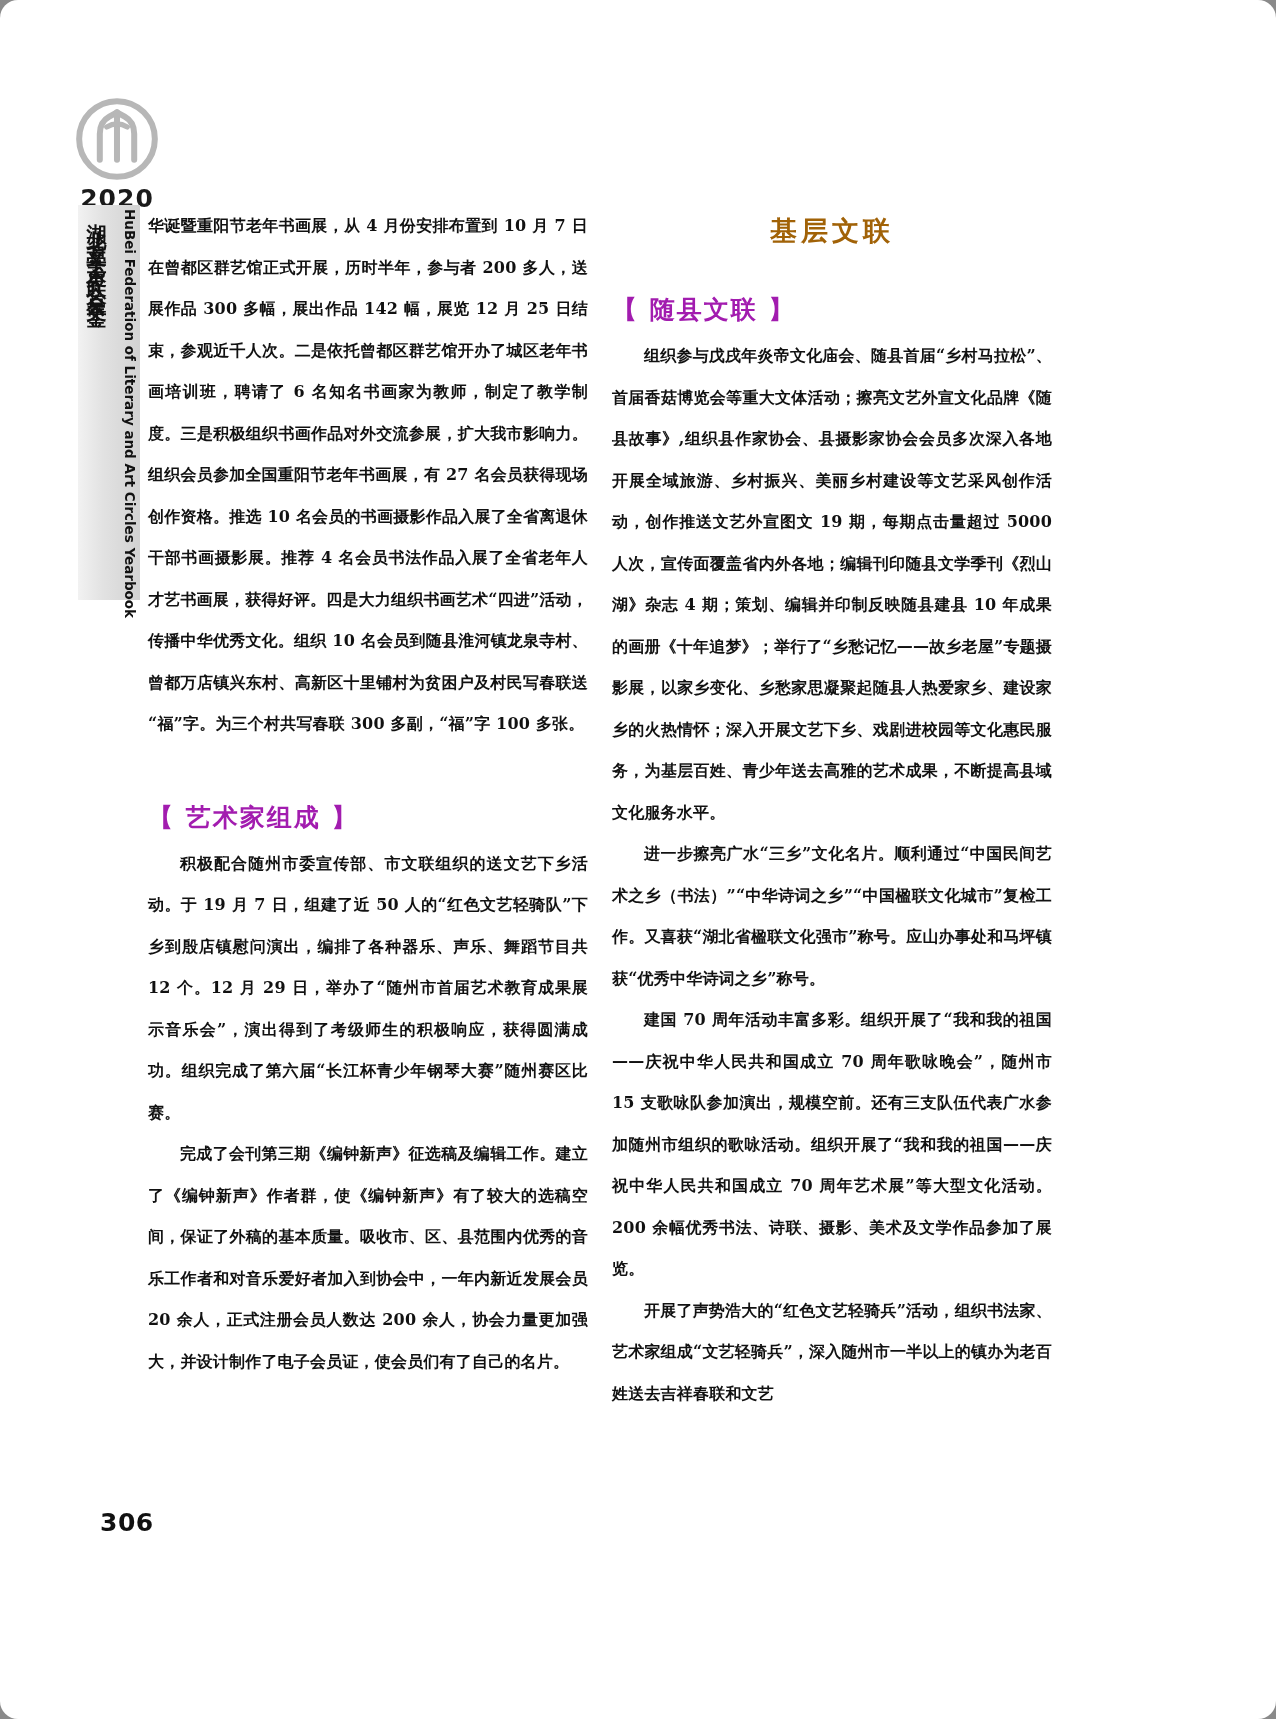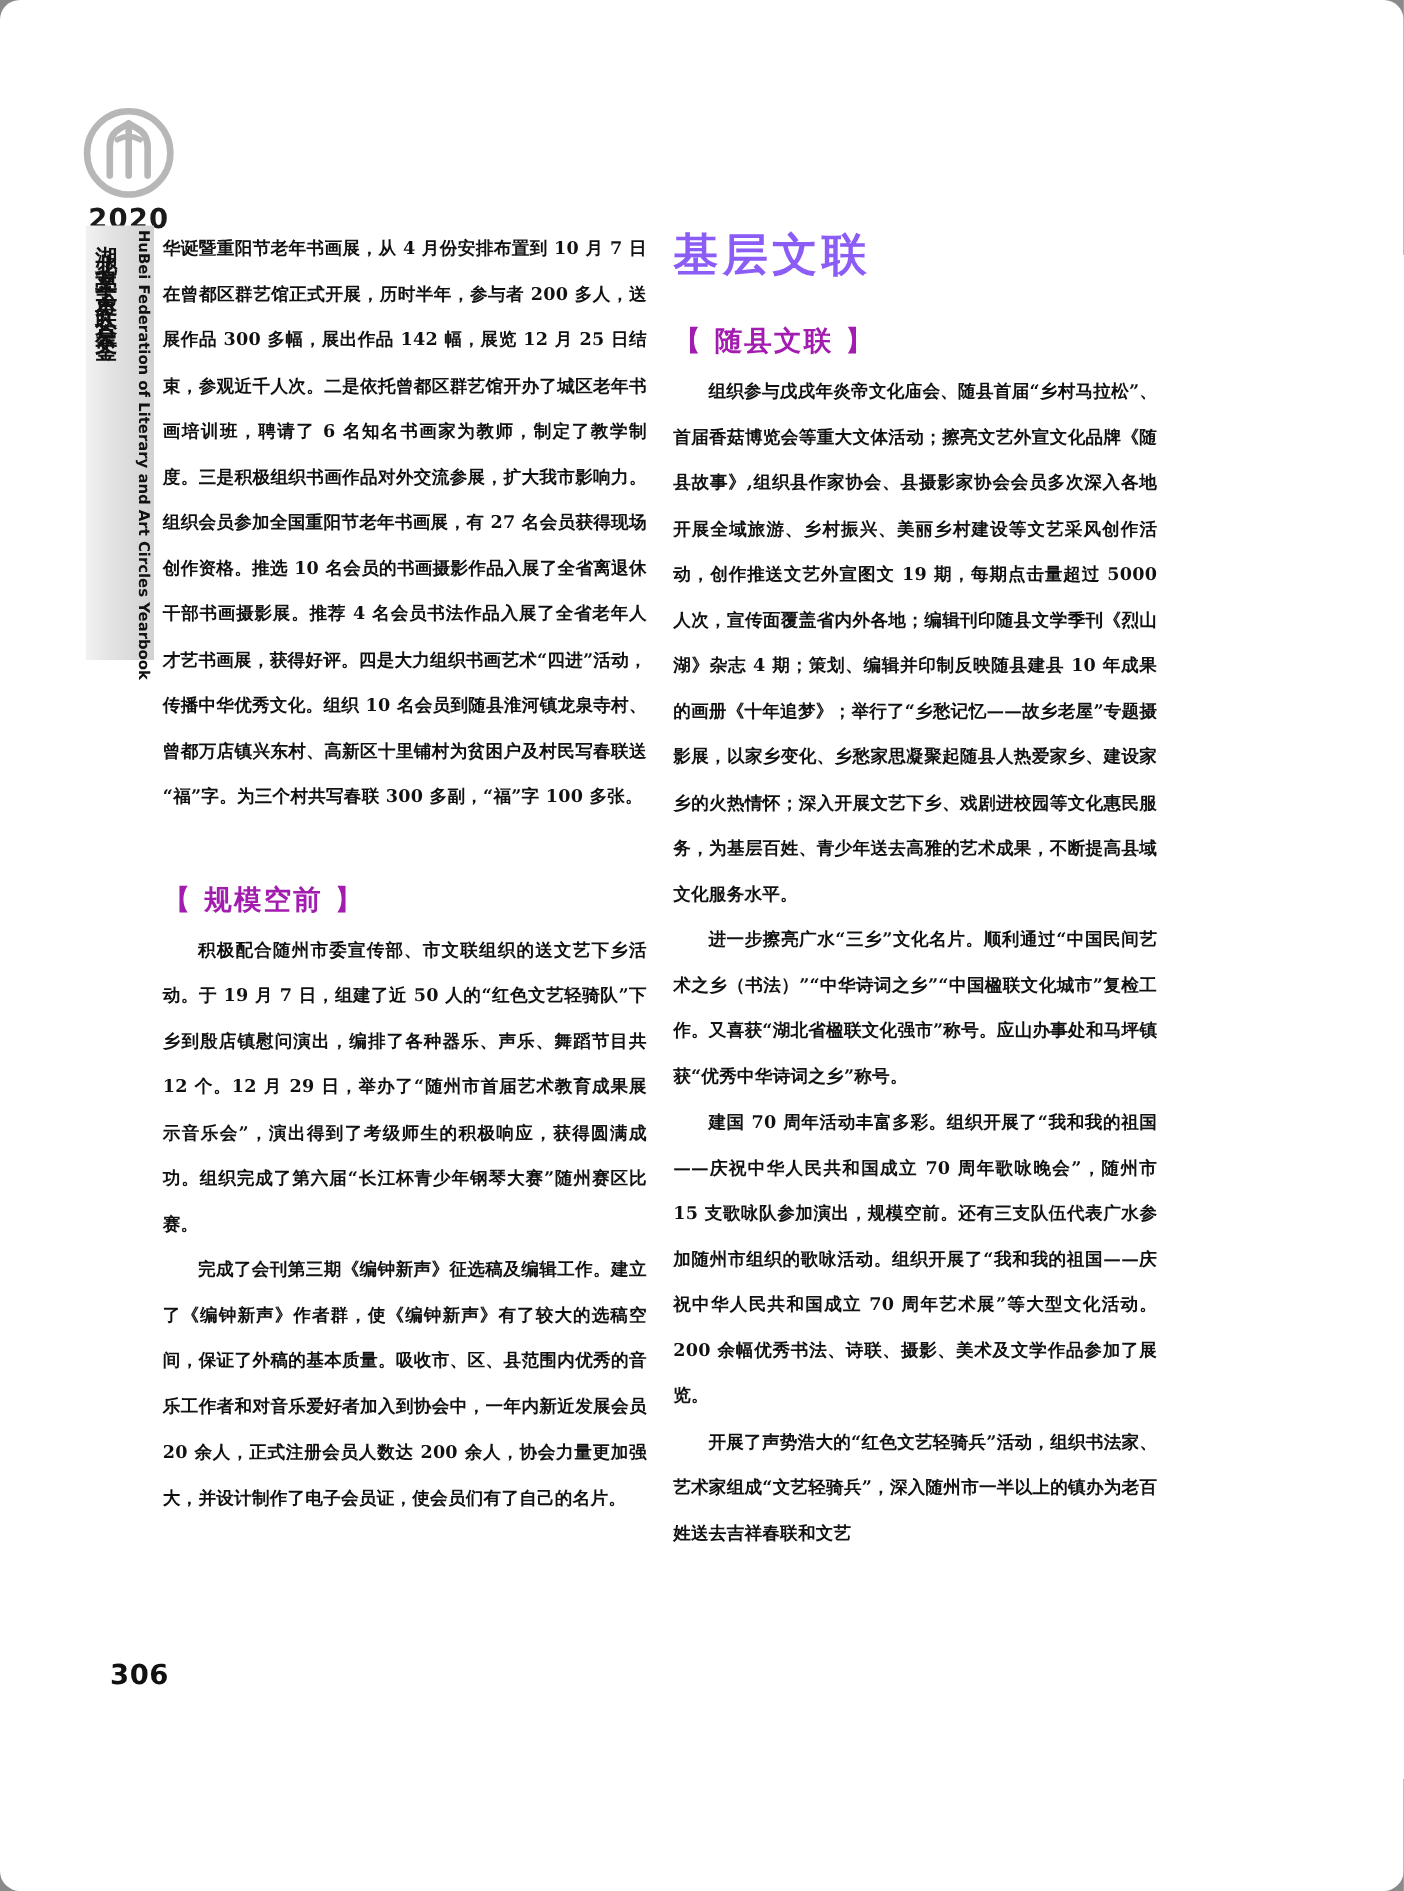--- a/index.html
+++ b/index.html
@@ -72,25 +72,26 @@
     line-height:34px;
     letter-spacing:2px;
     margin:26px 0 8px 0;
     color:#a21caf;
   }
   .sec-head:first-child{margin-top:0;}
 
   .big-title{
     font-family:"DejaVu Sans","Liberation Sans",sans-serif;
     font-weight:bold;
-    font-size:41px;
+    font-size:27px;
     line-height:52px;
     letter-spacing:4px;
+    text-align:center;
     margin:0 0 36px 0;
-    color:#8b5cf6;
+    color:#a16207;
   }
 
   .gap{height:30px;}
 
   
   .folio{
     position:absolute;left:100px;top:1508px;
     font-family:"DejaVu Sans","Liberation Sans",sans-serif;
     font-weight:bold;font-size:25px;letter-spacing:0.5px;color:#111;
   }
@@ -115,21 +116,21 @@
   <div class="side-banner"></div>
   <div class="side-cn">湖北省文学艺术界联合会年鉴</div>
   <div class="side-en">HuBei Federation of Literary and Art Circles Yearbook</div>
 
   <div class="col col-left">
 
     <p class="para cont">华诞暨重阳节老年书画展，从 4 月份安排布置到 10 月 7 日在曾都区群艺馆正式开展，历时半年，参与者 200 多人，送展作品 300 多幅，展出作品 142 幅，展览 12 月 25 日结束，参观近千人次。二是依托曾都区群艺馆开办了城区老年书画培训班，聘请了 6 名知名书画家为教师，制定了教学制度。三是积极组织书画作品对外交流参展，扩大我市影响力。组织会员参加全国重阳节老年书画展，有 27 名会员获得现场创作资格。推选 10 名会员的书画摄影作品入展了全省离退休干部书画摄影展。推荐 4 名会员书法作品入展了全省老年人才艺书画展，获得好评。四是大力组织书画艺术“四进”活动，传播中华优秀文化。组织 10 名会员到随县淮河镇龙泉寺村、曾都万店镇兴东村、高新区十里铺村为贫困户及村民写春联送“福”字。为三个村共写春联 300 多副，“福”字 100 多张。</p>
 
     <div class="gap"></div>
 
-    <h2 class="sec-head">【 规模空前 】</h2>
+    <h2 class="sec-head">【 艺术家组成 】</h2>
 
     <p class="para">积极配合随州市委宣传部、市文联组织的送文艺下乡活动。于 19 月 7 日，组建了近 50 人的“红色文艺轻骑队”下乡到殷店镇慰问演出，编排了各种器乐、声乐、舞蹈节目共 12 个。12 月 29 日，举办了“随州市首届艺术教育成果展示音乐会”，演出得到了考级师生的积极响应，获得圆满成功。组织完成了第六届“长江杯青少年钢琴大赛”随州赛区比赛。</p>
     <p class="para">完成了会刊第三期《编钟新声》征选稿及编辑工作。建立了《编钟新声》作者群，使《编钟新声》有了较大的选稿空间，保证了外稿的基本质量。吸收市、区、县范围内优秀的音乐工作者和对音乐爱好者加入到协会中，一年内新近发展会员 20 余人，正式注册会员人数达 200 余人，协会力量更加强大，并设计制作了电子会员证，使会员们有了自己的名片。</p>
   </div>
 
   <div class="col col-right">
 
     <h1 class="big-title">基层文联</h1>
 
     <h2 class="sec-head">【 随县文联 】</h2>

